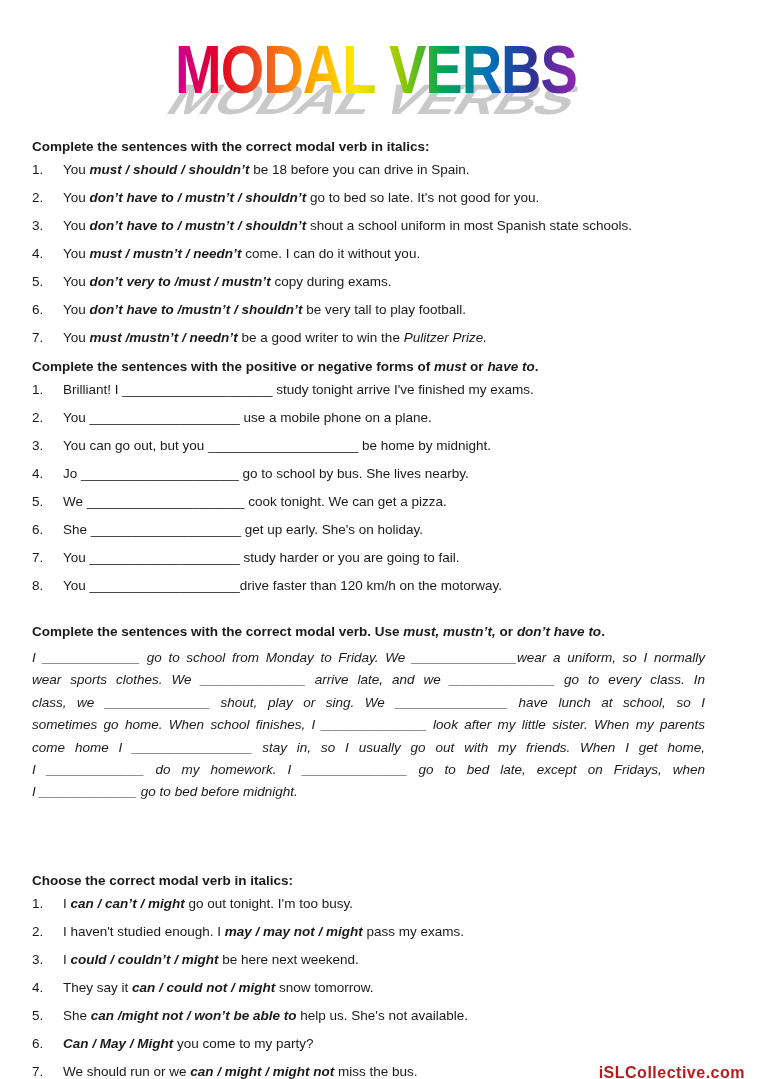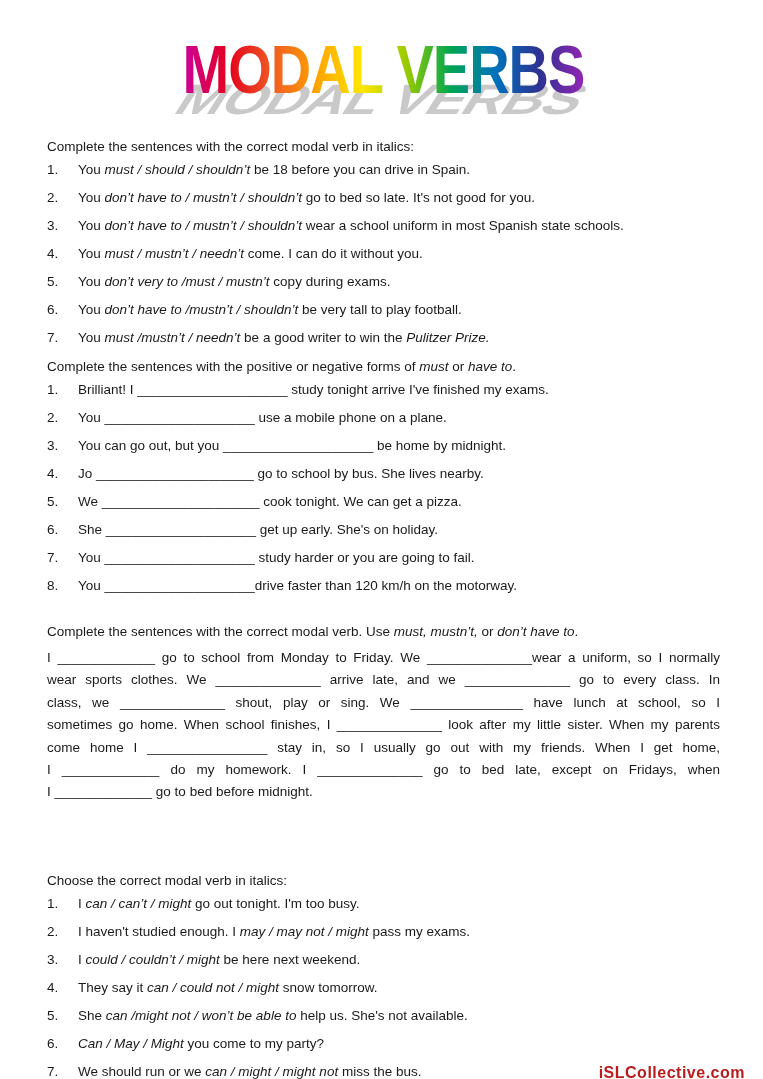--- a/index.html
+++ b/index.html
@@ -1,43 +1,43 @@
 <!DOCTYPE html>
 <html><head>
 <meta charset="utf-8">
 <style>
   * { margin:0; padding:0; box-sizing:border-box; }
   html,body { background:#ffffff; }
   body { width:763px; height:1079px; font-family:"Liberation Sans", sans-serif; color:#1a1a1a; }
   .page { position:relative; width:763px; height:1079px; background:#ffffff; overflow:hidden;
-          padding:30px 43px 0 47px; }
+          padding:30px 43px 0 32px; }
 
   
   .title-wrap { text-align:center; height:96px; margin-bottom:12px; }
   .wordart { position:relative; display:inline-block; font-weight:700; font-size:56px;
              letter-spacing:-1px; transform:scaleY(1.22); transform-origin:top center;
              font-family:"Liberation Sans", sans-serif; }
   .wordart .shadow { position:absolute; left:-18px; top:12px; color:#c9c9c9; z-index:0;
                      white-space:nowrap; transform:skewX(-38deg) scaleY(0.62);
                      transform-origin:left bottom; }
   .wordart .fill { position:relative; z-index:1; white-space:nowrap;
                    -webkit-background-clip:text; background-clip:text; color:transparent; }
 
   
   .heading { font-weight:bold; font-size:13.5px; line-height:17px; margin-bottom:7px; }
-  .bseg { font-weight:normal;text-align:center; }
+  .bseg { font-weight:bold;text-align:center; }
   .iseg { font-style:italic; }
   .section { font-size:13.5px; }
   .sec2 { margin-top:10px; }
   .sec3 { margin-top:29px; }
   .sec4 { margin-top:68px; }
   .row { display:flex; margin-bottom:12px; line-height:16px; }
   .row .num { width:31px; flex:0 0 31px; }
   .row .txt { flex:1; }
-  .para { width:673px; }
+  .para { width:673px;font-style:italic; }
   .pline { line-height:22.4px; text-align:justify; }
   .pline.just { text-align-last:justify; }
 
   .watermark { position:absolute; top:1064px; right:18px; font-size:16px; font-weight:bold;
                color:#b91c1c; letter-spacing:0.5px; }
 </style>
 </head>
 <body>
 
 <div class="page">
@@ -54,21 +54,21 @@
     <div class="row">
         <span class="num">1.</span>
         <span class="txt"><span>You </span><span class="bseg iseg">must / should / shouldn’t</span><span> be 18 before you can drive in Spain.</span></span>
       </div>
     <div class="row">
         <span class="num">2.</span>
         <span class="txt"><span>You </span><span class="bseg iseg">don’t have to / mustn’t / shouldn’t</span><span> go to bed so late. It's not good for you.</span></span>
       </div>
     <div class="row">
         <span class="num">3.</span>
-        <span class="txt"><span>You </span><span class="bseg iseg">don’t have to / mustn’t / shouldn’t</span><span> wear a school uniform in most Spanish state schools.</span></span>
+        <span class="txt"><span>You </span><span class="bseg iseg">don’t have to / mustn’t / shouldn’t</span><span> shout a school uniform in most Spanish state schools.</span></span>
       </div>
     <div class="row">
         <span class="num">4.</span>
         <span class="txt"><span>You </span><span class="bseg iseg">must / mustn’t / needn’t</span><span> come. I can do it without you.</span></span>
       </div>
     <div class="row">
         <span class="num">5.</span>
         <span class="txt"><span>You </span><span class="bseg iseg">don’t very to /must / mustn’t</span><span> copy during exams.</span></span>
       </div>
     <div class="row">

